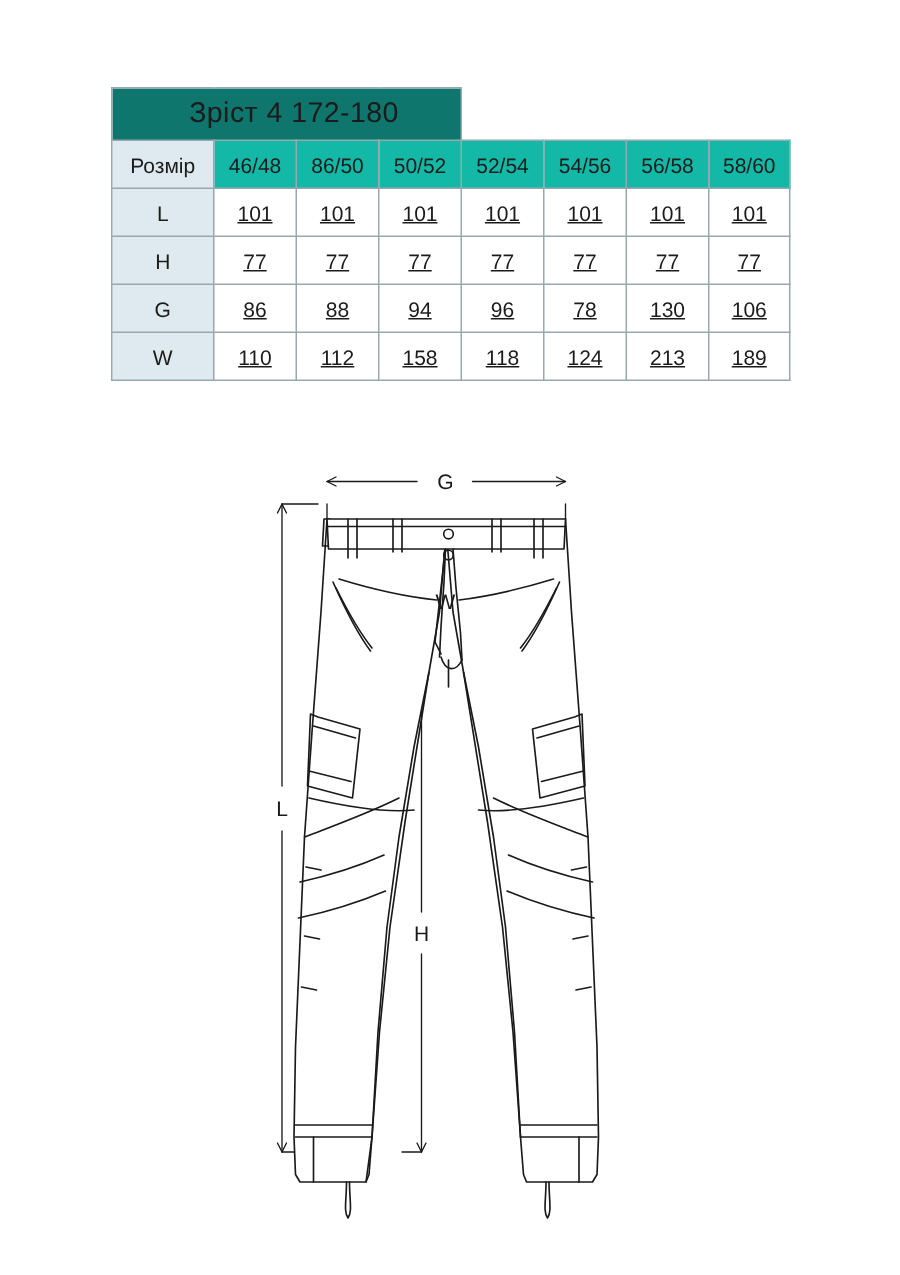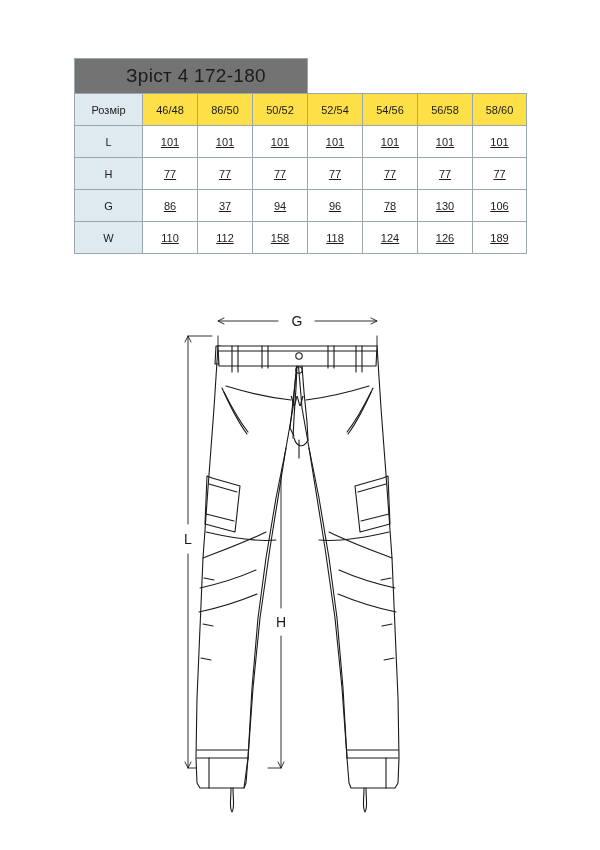--- a/index.html
+++ b/index.html
@@ -26,39 +26,39 @@
   table.size-table {
     border-collapse: collapse;
     width: 100%;
     table-layout: fixed;
   }
   table.size-table td, table.size-table th {
     border: 1px solid #9aa7ad;
     text-align: center;
     vertical-align: middle;
     font-weight: normal;
-    font-size: 11px;
+    font-size: 14px;
     color: #1b1b1b;
     height: 31px;
     padding: 0;
   }
   .title-cell {
     text-align: right;
     padding-left: 10px !important;
     font-size: 19px !important;
     letter-spacing: .3px;
     height: 34px !important;
-    background: #737373;
+    background: #0f766e;
   }
   .hdr-label {
     background: #dfeaf0;
     font-size: 10.5px;
   }
   .hdr-size {
-    background: #fde047;
+    background: #14b8a6;
     font-size: 11px;
   }
   .row-label {
     background: #dfeaf0;
     font-size: 11px;
   }
   .val-cell {
     background: #ffffff;
     text-decoration: underline;
   }
@@ -125,36 +125,36 @@
         <td class="val-cell">77</td>
         <td class="val-cell">77</td>
         <td class="val-cell">77</td>
         <td class="val-cell">77</td>
         <td class="val-cell">77</td>
       </tr>
 
       <tr>
         <td class="row-label">G</td>
         <td class="val-cell">86</td>
-        <td class="val-cell">37</td>
+        <td class="val-cell">88</td>
         <td class="val-cell">94</td>
         <td class="val-cell">96</td>
         <td class="val-cell">78</td>
         <td class="val-cell">130</td>
         <td class="val-cell">106</td>
       </tr>
 
       <tr>
         <td class="row-label">W</td>
         <td class="val-cell">110</td>
         <td class="val-cell">112</td>
         <td class="val-cell">158</td>
         <td class="val-cell">118</td>
         <td class="val-cell">124</td>
-        <td class="val-cell">126</td>
+        <td class="val-cell">213</td>
         <td class="val-cell">189</td>
       </tr>
     </tbody>
   </table>
 </div>
 
 <div class="illustration">
   <svg width="600" height="530" viewBox="0 0 600 530" xmlns="http://www.w3.org/2000/svg">
     <g fill="none" stroke="#1a1a1a" stroke-width="1.1" stroke-linejoin="round" stroke-linecap="round">
 

